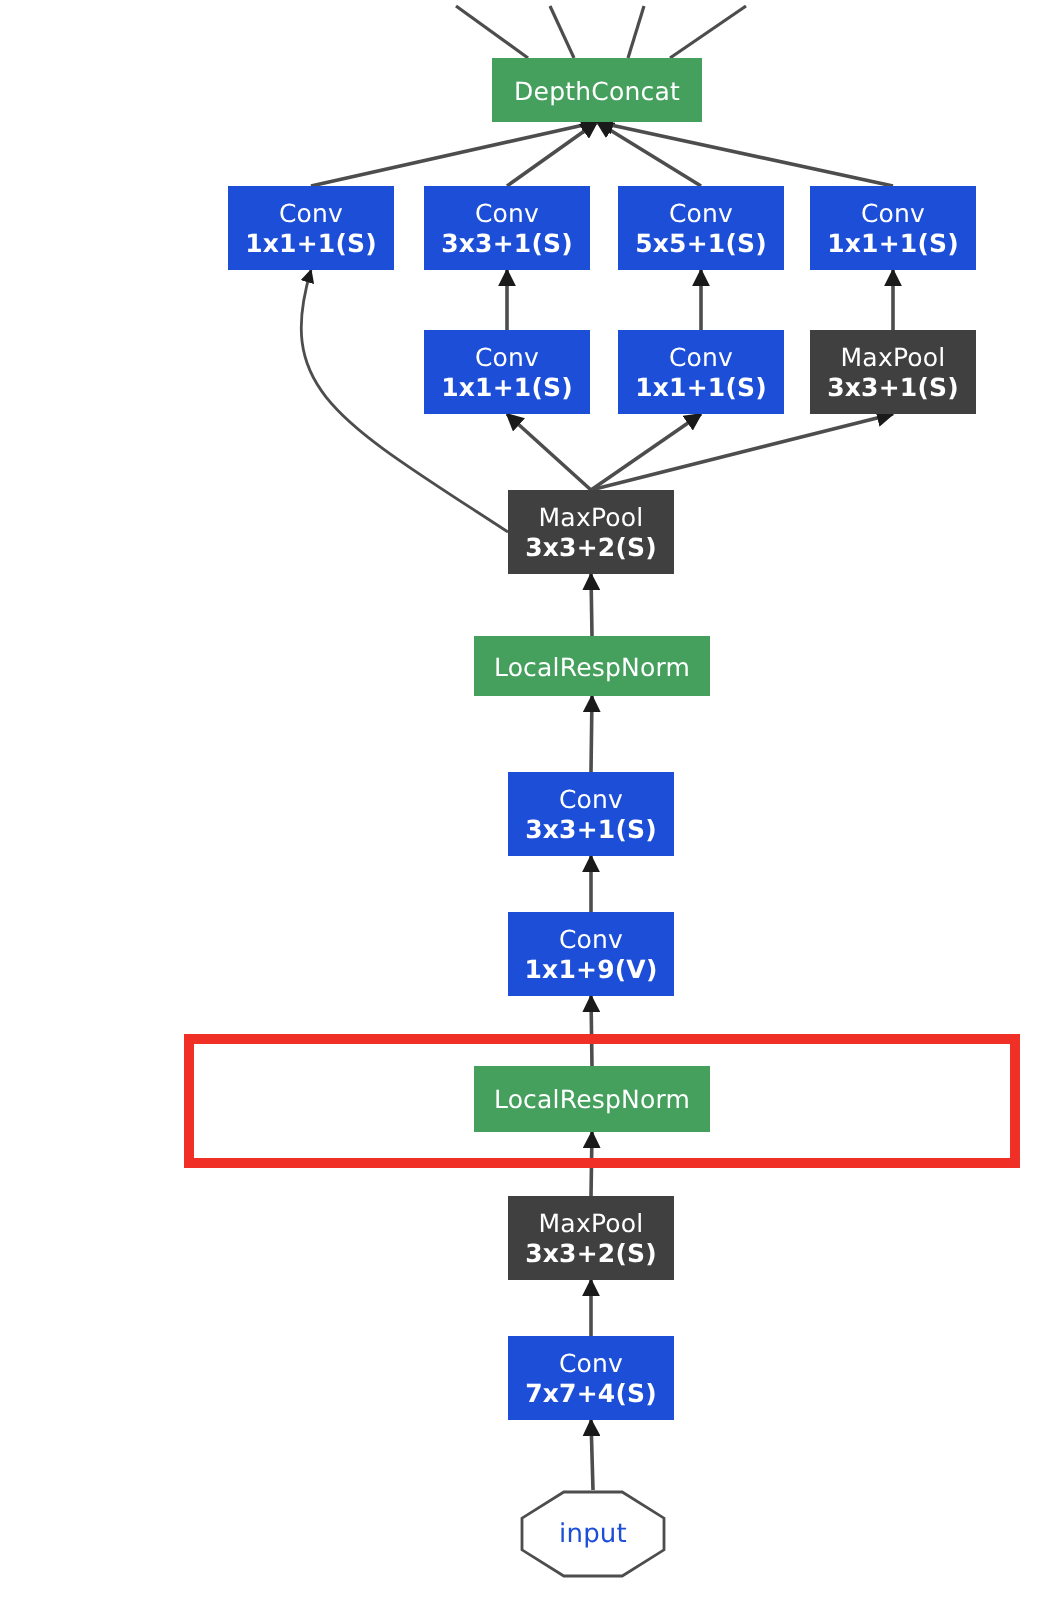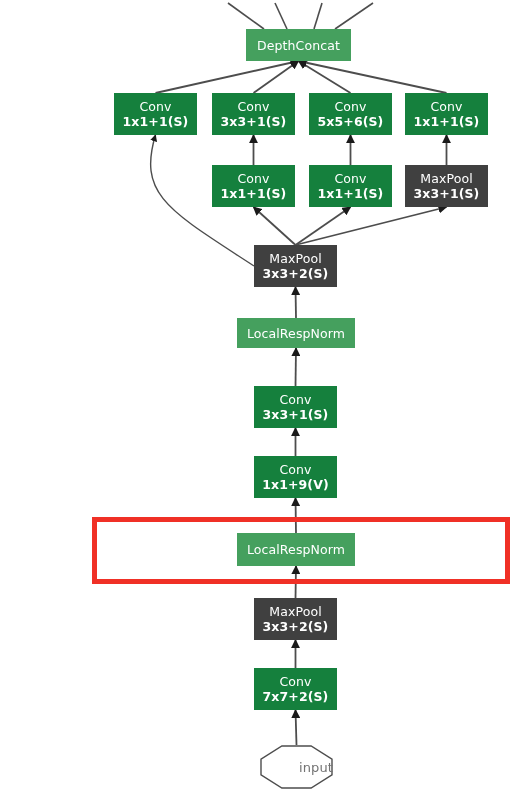--- a/index.html
+++ b/index.html
@@ -36,29 +36,28 @@
     color: #ffffff;
     font-size: 12.5px;
     line-height: 15px;
     letter-spacing: 0.1px;
     text-align: center;
     white-space: nowrap;
     z-index: 2;
   }
   .node .l1 { display: block; }
   .node .l2 { display: block; font-weight: bold; }
-  .node.conv   { background: #15803d; }
+  .node.conv   { background: #1d4ed8; }
   .node.pool   { background: #404040; }
   .node.norm   { background: #45a05e; }
   .node.octa {
     background: #ffffff;
-    color: #737373;
+    color: #1d4ed8;
     border: none;
     font-size: 13px;
-    align-items: flex-end;
   }
   .octa-shape {
     position: absolute;
     left: 0; top: 0;
     width: 100%; height: 100%;
     z-index: -1;
   }
   .highlight-box {
     position: absolute;
     box-sizing: border-box;
@@ -113,21 +112,21 @@
       <div class="node conv" style="left: 82px; top: 93px; width: 83px; height: 42px;">
         <span class="l1">Conv</span>
         <span class="l2">1x1+1(S)</span>
       </div>
       <div class="node conv" style="left: 180px; top: 93px; width: 83px; height: 42px;">
         <span class="l1">Conv</span>
         <span class="l2">3x3+1(S)</span>
       </div>
       <div class="node conv" style="left: 277px; top: 93px; width: 83px; height: 42px;">
         <span class="l1">Conv</span>
-        <span class="l2">5x5+6(S)</span>
+        <span class="l2">5x5+1(S)</span>
       </div>
       <div class="node conv" style="left: 373px; top: 93px; width: 83px; height: 42px;">
         <span class="l1">Conv</span>
         <span class="l2">1x1+1(S)</span>
       </div>
       <div class="node conv" style="left: 180px; top: 165px; width: 83px; height: 42px;">
         <span class="l1">Conv</span>
         <span class="l2">1x1+1(S)</span>
       </div>
       <div class="node conv" style="left: 277px; top: 165px; width: 83px; height: 42px;">
@@ -155,21 +154,21 @@
       </div>
       <div class="node norm" style="left: 205px; top: 533px; width: 118px; height: 33px;">
         <span class="l1">LocalRespNorm</span>
       </div>
       <div class="node pool" style="left: 222px; top: 598px; width: 83px; height: 42px;">
         <span class="l1">MaxPool</span>
         <span class="l2">3x3+2(S)</span>
       </div>
       <div class="node conv" style="left: 222px; top: 668px; width: 83px; height: 42px;">
         <span class="l1">Conv</span>
-        <span class="l2">7x7+2(S)</span>
+        <span class="l2">7x7+4(S)</span>
       </div>
       <div class="node octa" style="left: 228px; top: 745px; width: 73px; height: 44px;">
         <svg class="octa-shape" viewBox="0 0 73 44">
           <polygon points="21.9,1 51.1,1 72,14.08 72,29.92 51.1,43 21.9,43 1,29.92 1,14.08" fill="#ffffff" stroke="#4d4d4d" stroke-width="1.4"></polygon>
         </svg>
         <span class="l1">input</span>
       </div>
     </div>
 
   <div class="highlight-box" id="highlight" style="left: 60px; top: 517px; width: 418px; height: 67px; border-color: rgb(240, 48, 38);"></div>

